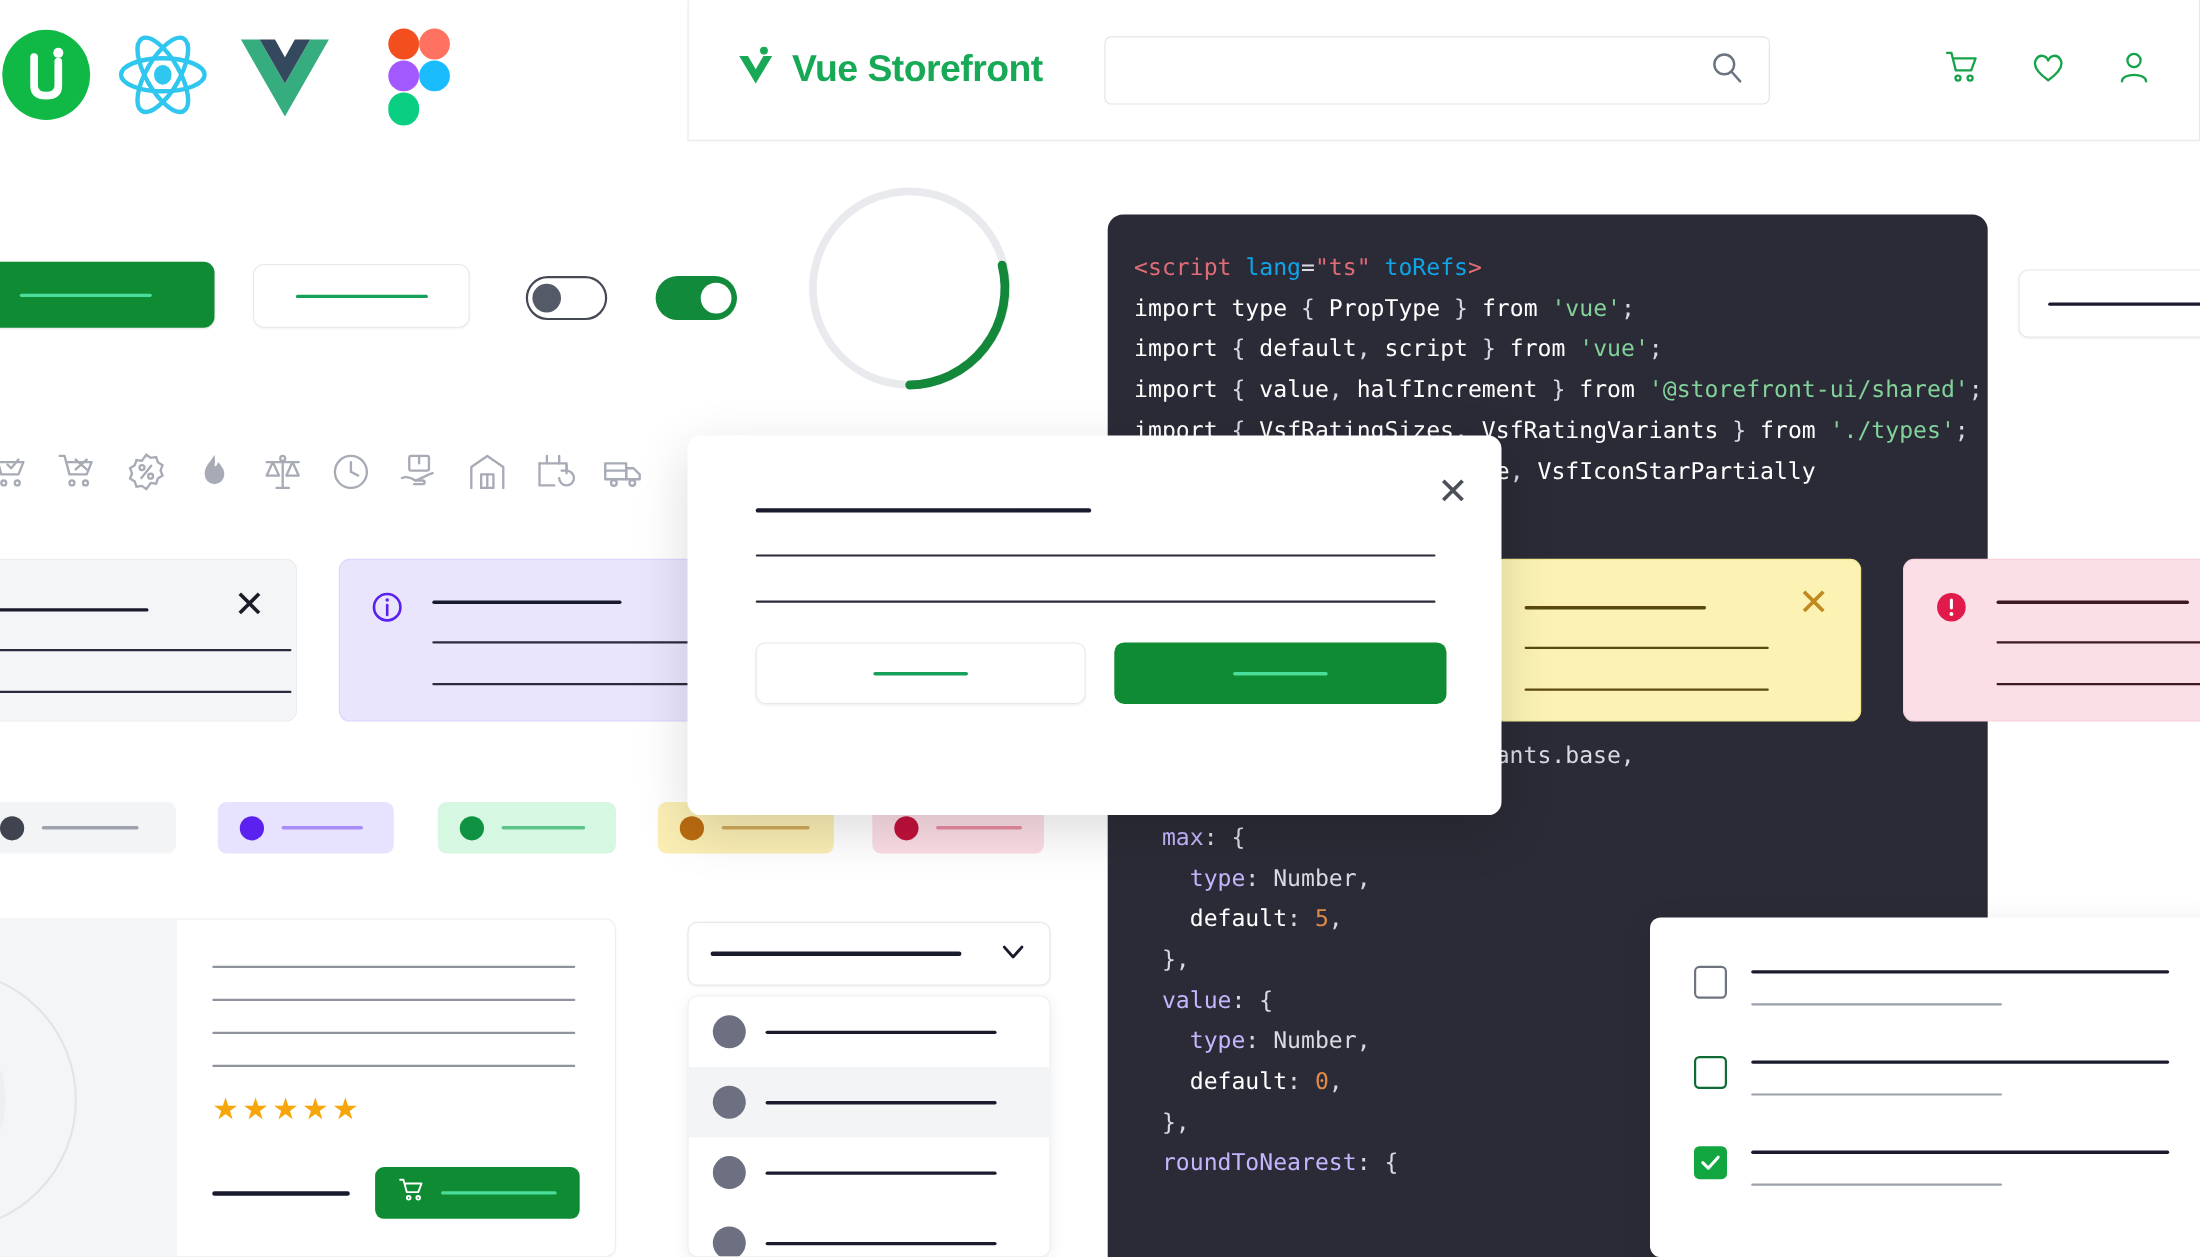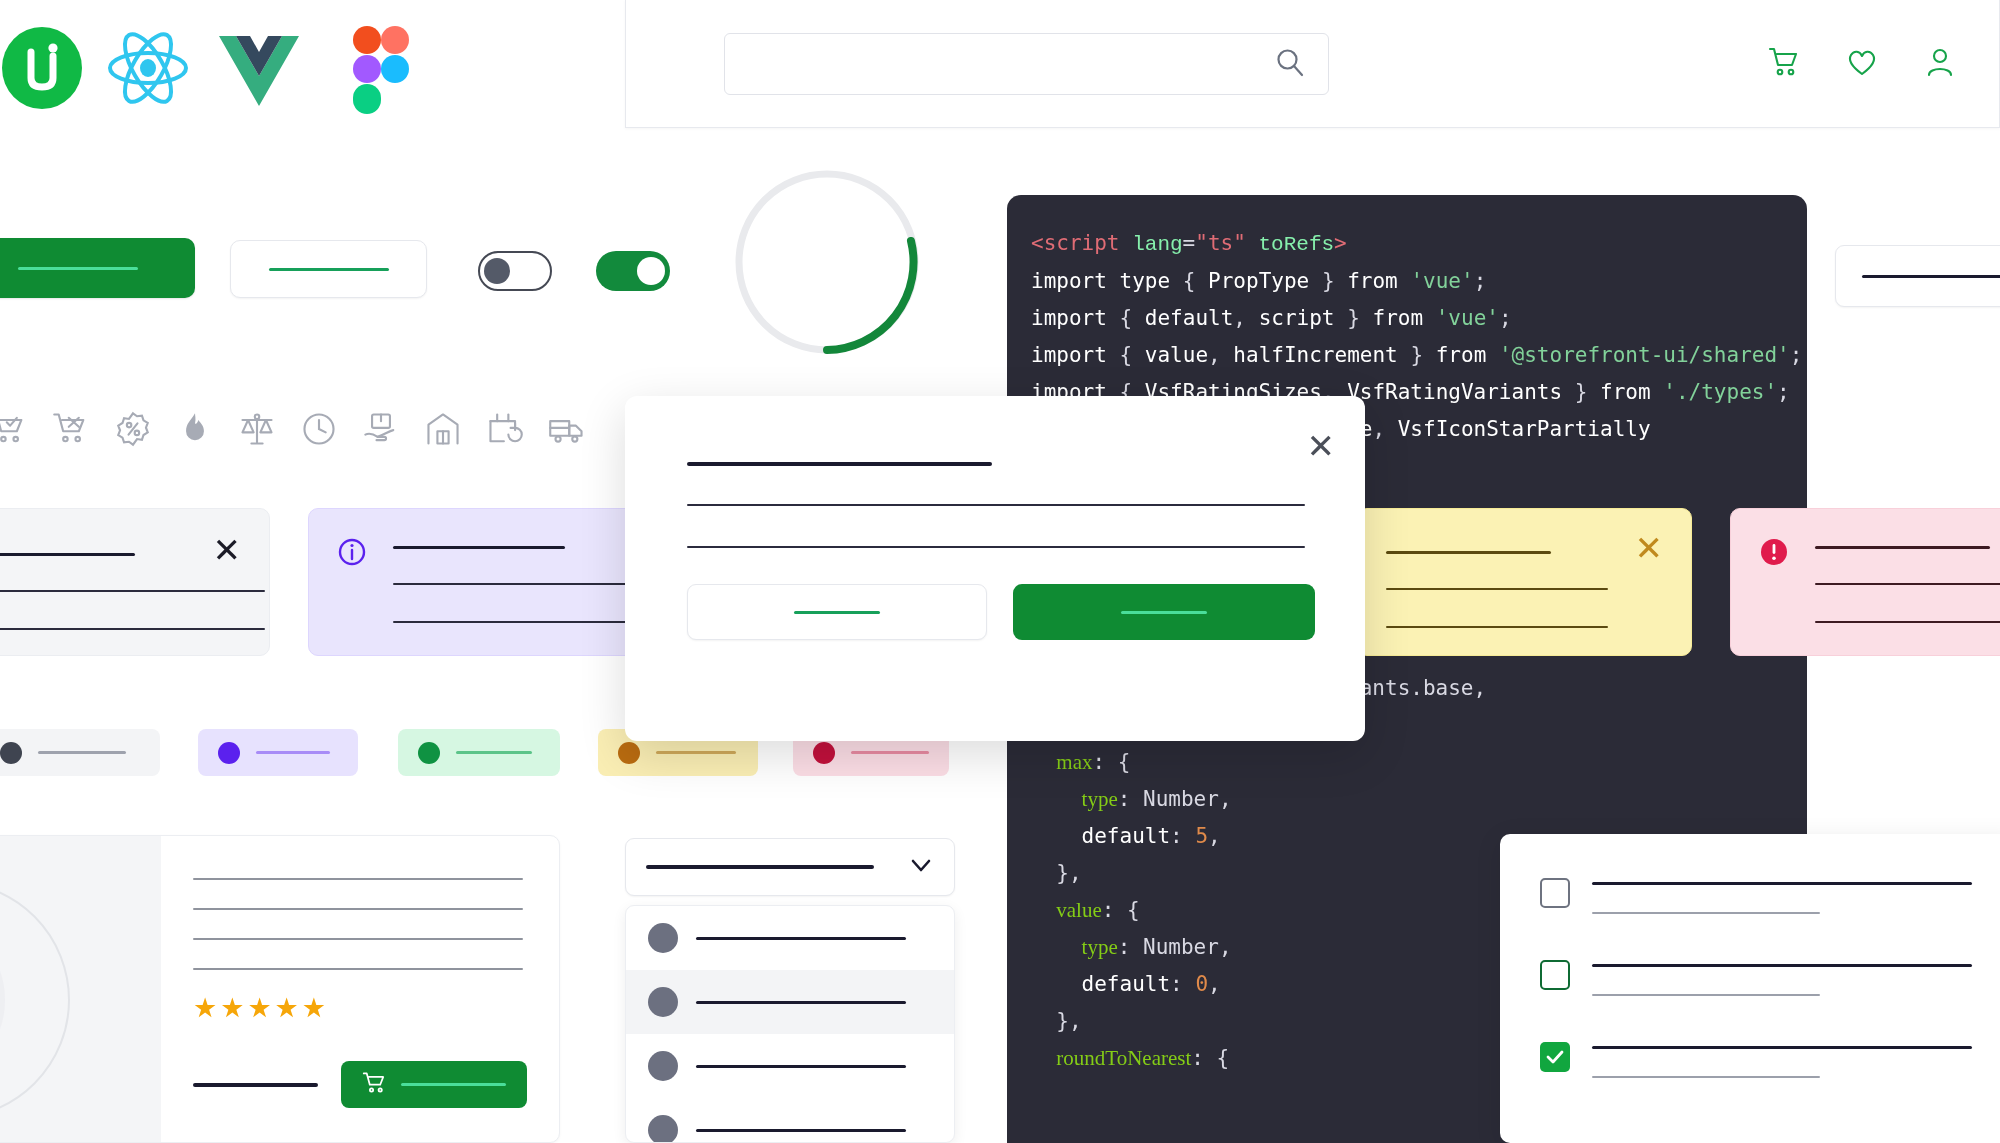--- a/index.html
+++ b/index.html
@@ -61,25 +61,25 @@
   .spinner { position:absolute; }
 
   
   .code {
     position:absolute; left:1007px; top:195px; width:800px; height:1000px;
     background:#2b2b37; border-radius:14px; padding:30px 0 0 24px;
     font-family:"DejaVu Sans Mono", monospace; font-size:21px; line-height:37px;
     color:#e6e6ef; white-space:pre; overflow:hidden;
   }
   .code .tag   { color:#e06c75; }
-  .code .attr  { color:#86efac;font-family:Liberation Mono, monospace; }
+  .code .attr  { color:#0ea5e9; }
   .code .str   { color:#82d29a; }
   .code .kw    { color:#ffffff; }
   .code .fn    { color:#ffffff; }
-  .code .key   { color:#84cc16;font-family:Liberation Serif, serif; }
+  .code .key   { color:#c4b5fd; }
   .code .num   { color:#e08a4a; }
   .code .type  { color:#5fc9b0; }
   .code .plain { color:#d9d9e3; }
 
   
   .iconstrip { position:absolute; left:-10px; top:410px; display:flex; gap:24px; color:#a7abb5; }
 
   
   .alert { position:absolute; border-radius:10px; padding:26px 28px; }
   .alert .close { position:absolute; font-size:34px; line-height:1; font-weight:300; cursor:default; }
@@ -189,20 +189,29 @@
         <rect x="3" y="2" width="28" height="28" rx="14" fill="#f24e1e"></rect>
         <rect x="31" y="2" width="28" height="28" rx="14" fill="#ff7262"></rect>
         <rect x="3" y="31" width="28" height="28" rx="14" fill="#a259ff"></rect>
         <rect x="31" y="31" width="28" height="28" rx="14" fill="#1abcfe"></rect>
         <rect x="3" y="60" width="28" height="30" rx="14" fill="#0acf83"></rect>
       </svg>
     </span>
   </div>
 
   <div class="header">
+    <div class="brand">
+      <span>
+        <svg width="38" height="38" viewBox="0 0 38 38">
+          <path d="M4 9 L19 34 L34 9 L26 9 L19 21 L12 9 Z" fill="#18a957"></path>
+          <circle cx="26.5" cy="4" r="3.6" fill="#18a957"></circle>
+        </svg>
+      </span>
+      <span class="brand-name">Vue Storefront</span>
+    </div>
     <div class="searchbox">
       <span>
         <svg width="32" height="32" viewBox="0 0 32 32" fill="none" stroke="#6b7280" stroke-width="2.2">
           <circle cx="13.5" cy="13.5" r="9"></circle>
             <line x1="20" y1="20" x2="28" y2="29" stroke-linecap="round"></line>
         </svg>
       </span>
     </div>
     <div class="hdr-icons">
       <span>

